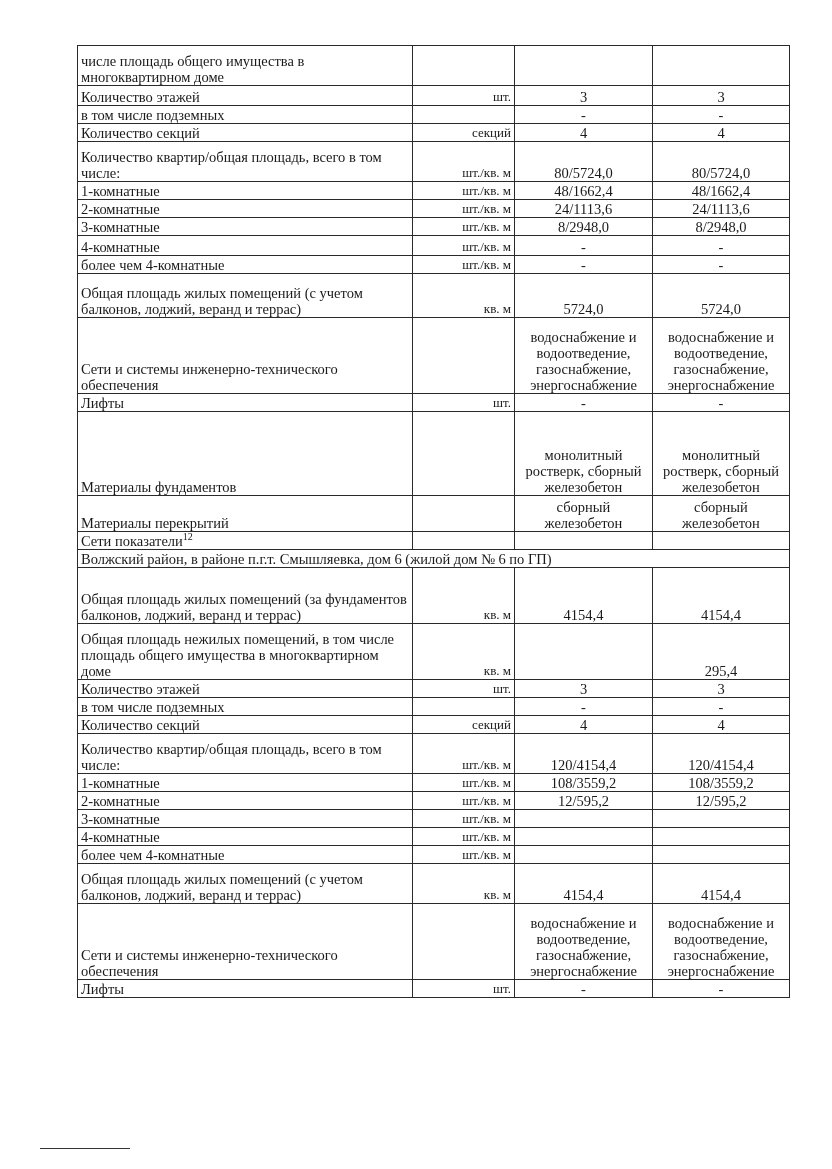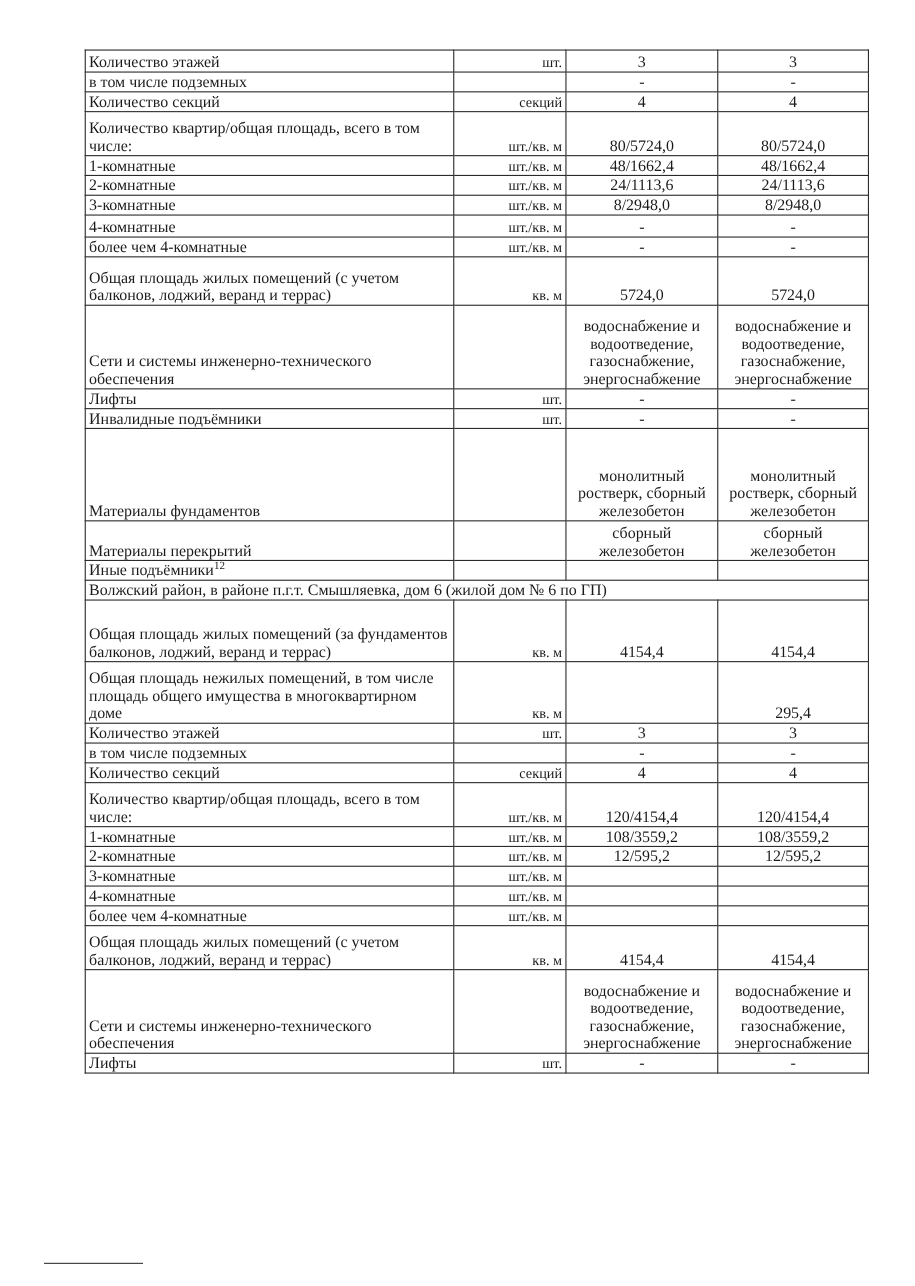--- a/index.html
+++ b/index.html
@@ -30,20 +30,26 @@
 
 <div class="page">
   <table class="doc">
     <colgroup>
       <col style="width:335px">
       <col style="width:102px">
       <col style="width:138px">
       <col style="width:137px">
     </colgroup>
     <tbody id="tbody">
+        <tr style="height: 40px;">
+          <td class="lbl"><span>числе площадь общего имущества в многоквартирном доме</span></td>
+          <td class="unit"></td>
+          <td class="val"></td>
+          <td class="val"></td>
+        </tr>
         <tr style="height: 20px;">
           <td class="lbl"><span>Количество этажей</span></td>
           <td class="unit">шт.</td>
           <td class="val">3</td>
           <td class="val">3</td>
         </tr>
         <tr style="height: 18px;">
           <td class="lbl"><span>в том числе подземных</span></td>
           <td class="unit"></td>
           <td class="val">-</td>
@@ -102,40 +108,34 @@
           <td class="unit"></td>
           <td class="val">водоснабжение и водоотведение, газоснабжение, энергоснабжение</td>
           <td class="val">водоснабжение и водоотведение, газоснабжение, энергоснабжение</td>
         </tr>
         <tr style="height: 18px;">
           <td class="lbl"><span>Лифты</span></td>
           <td class="unit">шт.</td>
           <td class="val">-</td>
           <td class="val">-</td>
         </tr>
-        <tr style="height: 18px;">
-          <td class="lbl"><span>Инвалидные подъёмники</span></td>
-          <td class="unit">шт.</td>
-          <td class="val">-</td>
-          <td class="val">-</td>
-        </tr>
         <tr style="height: 84px;">
           <td class="lbl"><span>Материалы фундаментов</span></td>
           <td class="unit"></td>
           <td class="val">монолитный ростверк, сборный железобетон</td>
           <td class="val">монолитный ростверк, сборный железобетон</td>
         </tr>
         <tr style="height: 36px;">
           <td class="lbl"><span>Материалы перекрытий</span></td>
           <td class="unit"></td>
           <td class="val">сборный железобетон</td>
           <td class="val">сборный железобетон</td>
         </tr>
         <tr style="height: 18px;">
-          <td class="lbl"><span>Иные подъёмники</span><sup>12</sup></td>
+          <td class="lbl"><span>Сети показатели</span><sup>12</sup></td>
           <td class="unit"></td>
           <td class="val"></td>
           <td class="val"></td>
         </tr>
         <tr style="height: 18px;">
           <td class="section" colspan="4">Волжский район, в районе п.г.т. Смышляевка, дом 6 (жилой дом № 6 по ГП)</td>
         </tr>
         <tr style="height: 56px;">
           <td class="lbl"><span>Общая площадь жилых помещений (за фундаментов балконов, лоджий, веранд и террас)</span></td>
           <td class="unit">кв. м</td>

